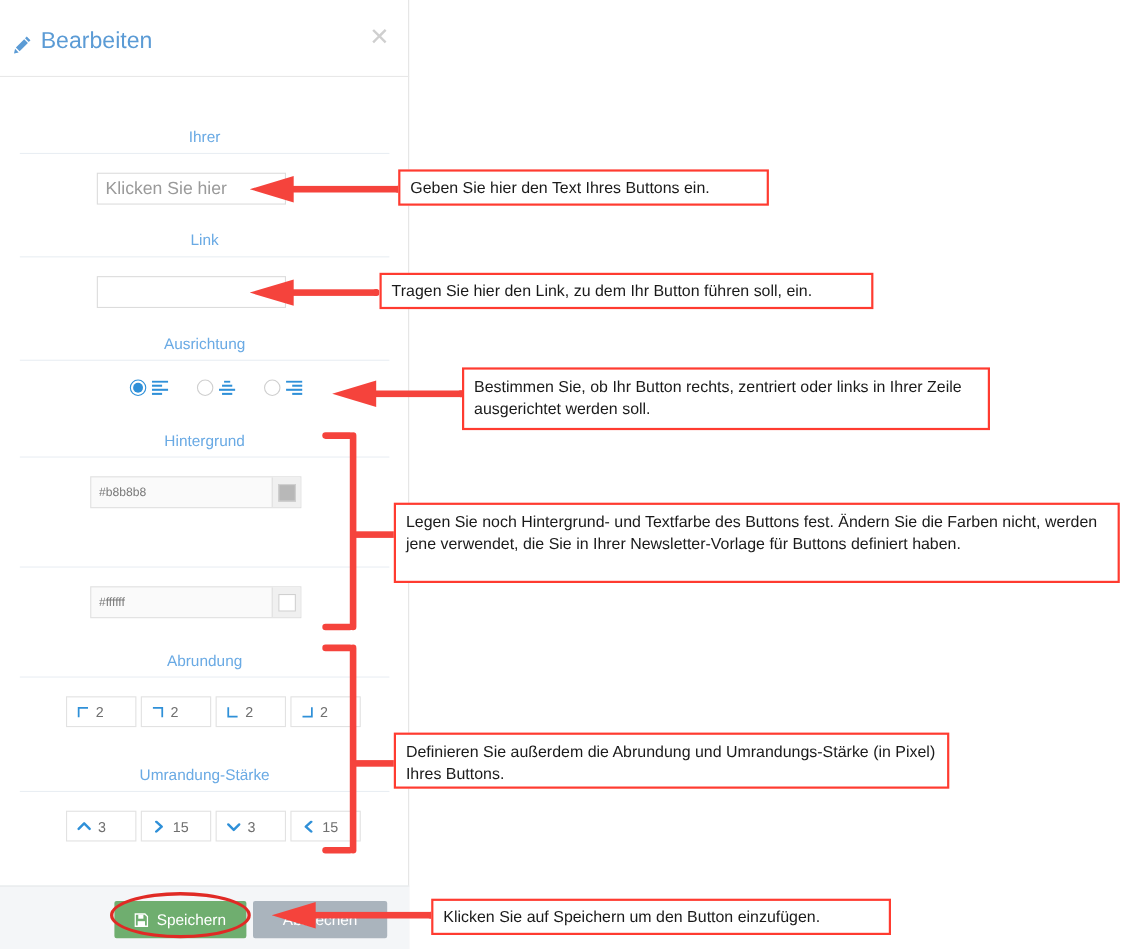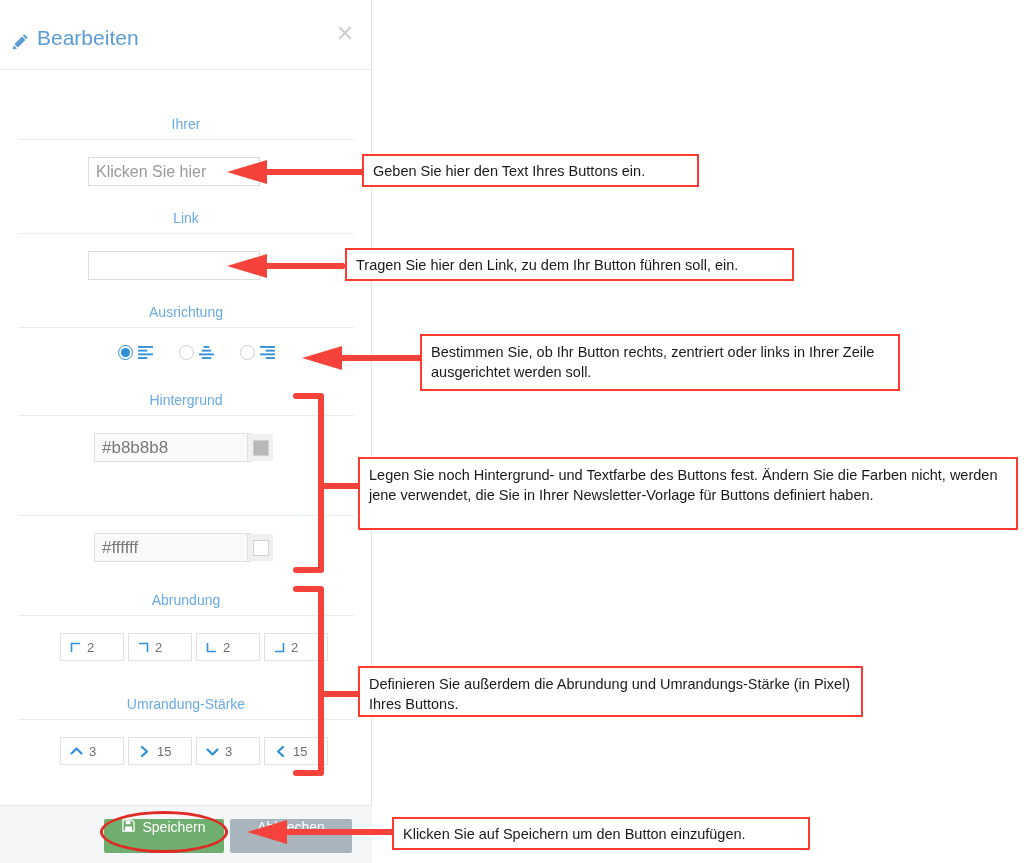--- a/index.html
+++ b/index.html
@@ -65,23 +65,23 @@
   }
   .radio.checked{border-color:#2f90d8;}
   .radio.checked::after{
     content:"";width:9px;height:9px;border-radius:50%;background:#2f90d8;
   }
   .align-icon{width:15px;height:13px;display:block;}
 
   
   .color-wrap{position:absolute;left:82px;width:192px;height:29px;}
   .color-wrap input{
-    position:absolute;left:12px;top:0;width:157px;height:29px;
+    position:absolute;left:0;top:0;width:192px;height:29px;
     border:1px solid #e0e0e0;background:#fafafa;box-sizing:border-box;
-    font-family:"Liberation Sans",sans-serif;font-size:17px;color:#7a7a7a;
+    font-family:"Liberation Sans",sans-serif;font-size:11px;color:#7a7a7a;
     padding:0 7px;outline:none;
   }
   .swatch-btn{
     position:absolute;right:1px;top:1px;width:26px;height:27px;
     background:#f0f0f0;border-left:1px solid #e0e0e0;box-sizing:border-box;
     display:flex;align-items:center;justify-content:center;cursor:pointer;
   }
   .swatch{width:16px;height:16px;border:1px solid #d0d0d0;box-sizing:border-box;}
 
   
@@ -93,21 +93,21 @@
   }
   .quad-cell svg{flex:0 0 auto;}
 
   
   #modal-footer{
     position:absolute;left:0;top:805px;width:372px;height:58px;
     background:#f4f6f8;border-top:1px solid #e4e7ea;box-sizing:border-box;
   }
   .footer-btn{
     position:absolute;top:13px;height:34px;
-    display:flex;justify-content:center;gap:7px;
+    display:flex;align-items:center;justify-content:center;gap:7px;
     color:#fff;font-size:14px;border-radius:2px;cursor:pointer;
     border:none;font-family:"Liberation Sans",sans-serif;
   }
   #save-btn{left:104px;width:120px;background:#6fae6f;}
   #cancel-btn{left:230px;width:122px;background:#aab4bd;}
 
   
   .anno-box{
     position:absolute;border:2px solid #ff3b30;background:#fff;
     box-sizing:border-box;

